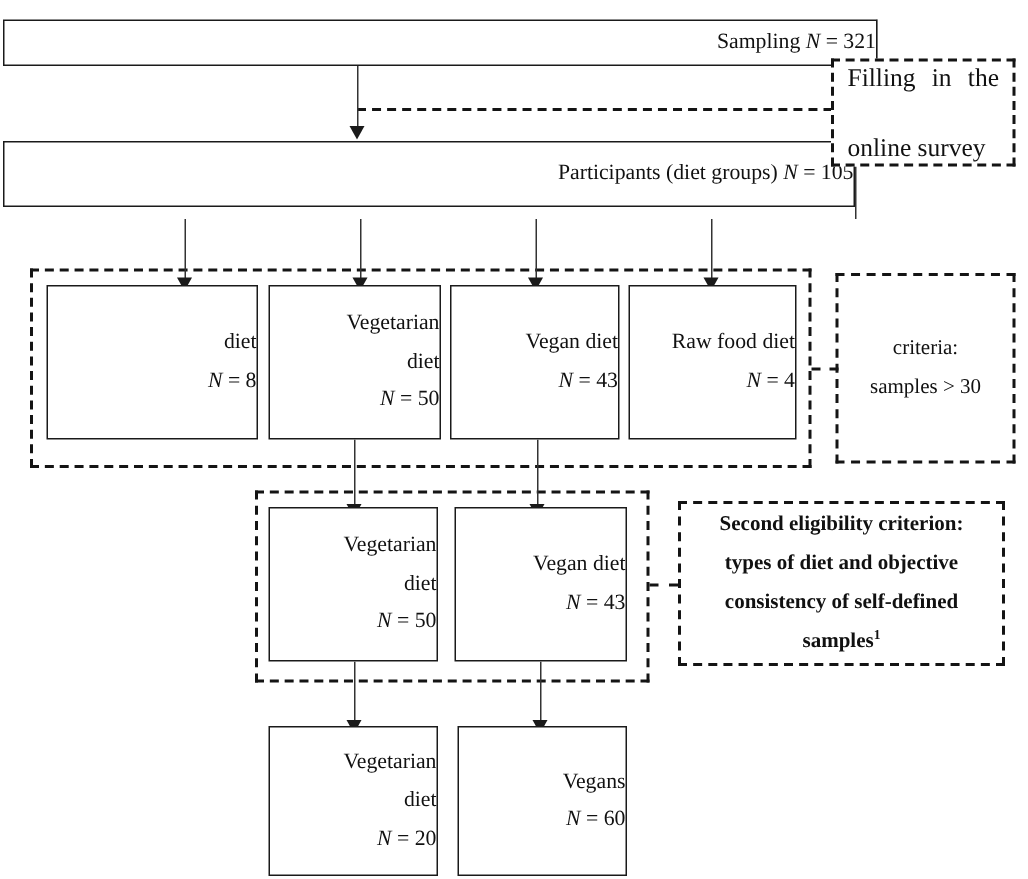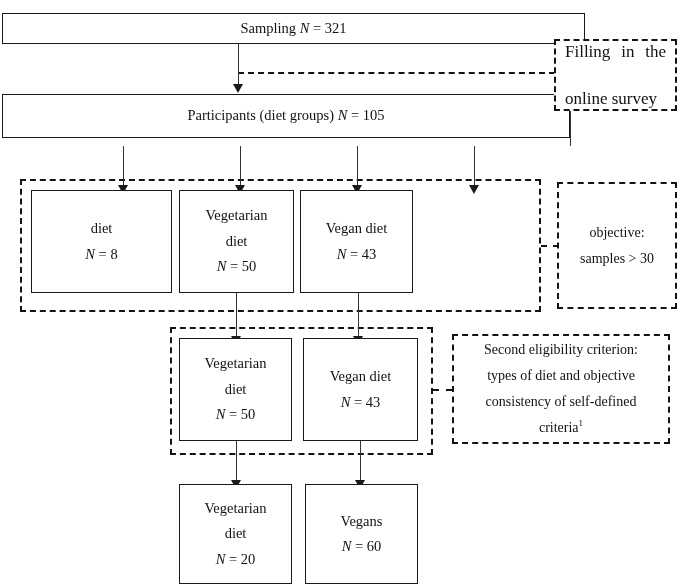--- a/index.html
+++ b/index.html
@@ -16,21 +16,21 @@
     color: #111111;
     overflow: hidden;
   }
   .box {
     position: absolute;
     box-sizing: border-box;
     border: 1.6px solid #1a1a1a;
     background: #ffffff;
     display: flex;
     flex-direction: column;
-    align-items: center;
+    align-items: flex-end;
     justify-content: center;
     text-align: center;
     font-size: 14.5px;
     line-height: 1.75;
     z-index: 3;
   }
   .box-wide {
     font-size: 14.5px;
     border-width: 1.4px;
   }
@@ -154,25 +154,29 @@
     <span class="line">Vegetarian</span>
     <span class="line">diet</span>
     <span class="line"><span class="ital">N</span><span> = 50</span></span>
   </div>
 
   <div class="box" style="left:300px; top:190px; width:113px; height:103px;">
     <span class="line">Vegan diet</span>
     <span class="line"><span class="ital">N</span><span> = 43</span></span>
   </div>
 
+  <div class="box" style="left:419px; top:190px; width:112px; height:103px;">
+    <span class="line">Raw food diet</span>
+    <span class="line"><span class="ital">N</span><span> = 4</span></span>
+  </div>
 
   <div class="connector-dash" style="left:541px; top:245px; width:18px;"></div>
 
   <div class="dashed-box" style="left:557px; top:182px; width:120px; height:127px;">
-    <span class="line">objective:</span>
+    <span class="line">criteria:</span>
     <span class="line">samples &gt; 30</span>
   </div>
 
   <div class="line-v" style="left:236px; top:293px; height:44px;"></div>
   <div class="arrowhead" style="left:231px; top:336px;"></div>
 
   <div class="line-v" style="left:358px; top:293px; height:44px;"></div>
   <div class="arrowhead" style="left:353px; top:336px;"></div>
 
   <div class="dashed-group" style="left:170px; top:327px; width:263px; height:128px;">
@@ -184,25 +188,25 @@
     <span class="line"><span class="ital">N</span><span> = 50</span></span>
   </div>
 
   <div class="box" style="left:303px; top:338px; width:115px; height:103px;">
     <span class="line">Vegan diet</span>
     <span class="line"><span class="ital">N</span><span> = 43</span></span>
   </div>
 
   <div class="connector-dash" style="left:433px; top:389px; width:19px;"></div>
 
-  <div class="dashed-box" style="left:452px; top:334px; width:218px; height:110px;">
+  <div class="dashed-box" style="left:452px; top:334px; width:218px; height:110px;font-weight:bold;">
     <span class="line">Second eligibility criterion:</span>
     <span class="line">types of diet and objective</span>
     <span class="line">consistency of self-defined</span>
-    <span class="line"><span>criteria</span><span class="sup">1</span></span>
+    <span class="line"><span>samples</span><span class="sup">1</span></span>
   </div>
 
   <div class="line-v" style="left:236px; top:441px; height:40px;"></div>
   <div class="arrowhead" style="left:231px; top:480px;"></div>
 
   <div class="line-v" style="left:360px; top:441px; height:40px;"></div>
   <div class="arrowhead" style="left:355px; top:480px;"></div>
 
   <div class="box" style="left:179px; top:484px; width:113px; height:100px;">
     <span class="line">Vegetarian</span>

